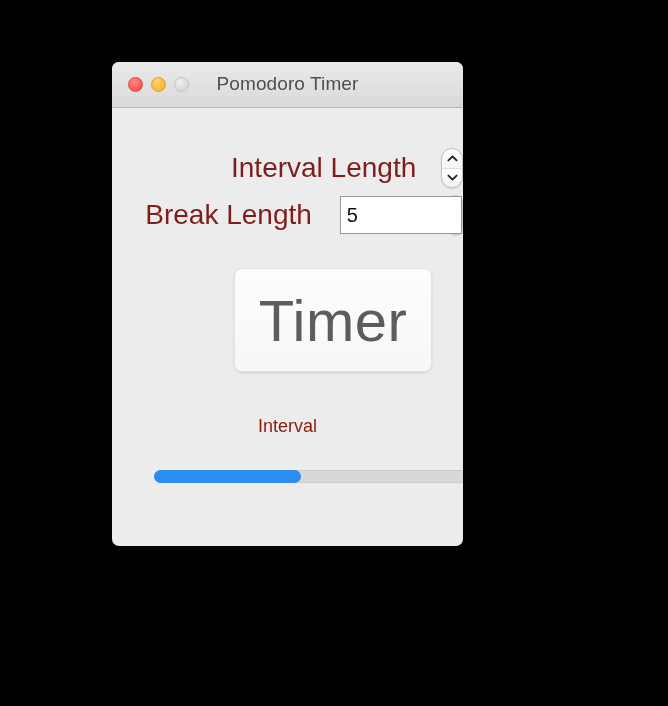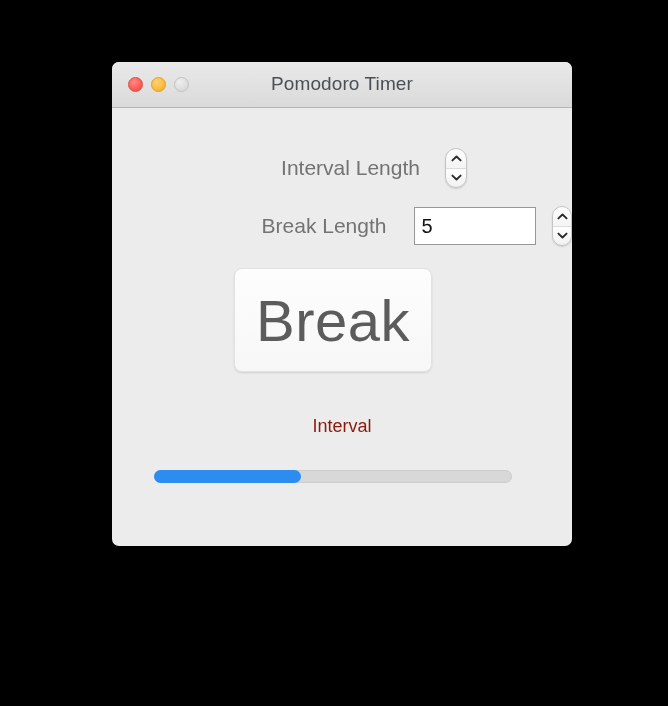--- a/index.html
+++ b/index.html
@@ -21,21 +21,21 @@
     width: 668px;
     height: 706px;
     background: #000000;
   }
 
   
   .window {
     position: absolute;
     left: 112px;
     top: 62px;
-    width: 460px;
+    width: 351px;
     height: 484px;
     border-radius: 7px;
     background: #ececec;
     box-shadow: 0 5px 18px rgba(0,0,0,0.55);
     overflow: hidden;
   }
 
   
   .titlebar {
     position: relative;
@@ -88,29 +88,29 @@
   }
 
   .field-row {
     position: absolute;
     display: flex;
     align-items: center;
     left: 0;
     right: 0;
   }
   .row-interval { top: 40px; }
-  .row-break    { top: 98px; gap: 16px; }
+  .row-break    { top: 87px; gap: 16px; }
 
   .field-label {
     width: 320px;
     text-align: right;
     padding-right: 12px;
     box-sizing: border-box;
-    font-size: 21px;
-    color: #737373;
+    font-size: 28px;
+    color: #7f1d1d;
     white-space: nowrap;
   }
 
   .field-wrap {
     position: relative;
     width: 122px;
     height: 38px;
     box-sizing: border-box;
   }
   .text-field {
@@ -282,21 +282,21 @@
             </svg>
           </div>
           <div class="step-btn down">
             <svg class="chev" width="11" height="7" viewBox="0 0 11 7" aria-hidden="true">
               <polyline points="1.4,1.6 5.5,5.5 9.6,1.6" fill="none" stroke="#2a2a2a" stroke-width="1.9" stroke-linecap="round" stroke-linejoin="round"></polyline>
             </svg>
           </div>
         </div>
       </div>
 
-      <div class="stop-button">Break</div>
+      <div class="stop-button">Timer</div>
 
       <div class="status-text" style="color: rgb(139, 26, 14);">Interval</div>
 
       <div class="progress-wrap">
         <div class="progress-track" style="background: rgb(216, 216, 216);"></div>
         <div class="progress-fill" style="width: 41%; background: rgb(45, 140, 240);"></div>
       </div>
 
     </div>
   </div>

